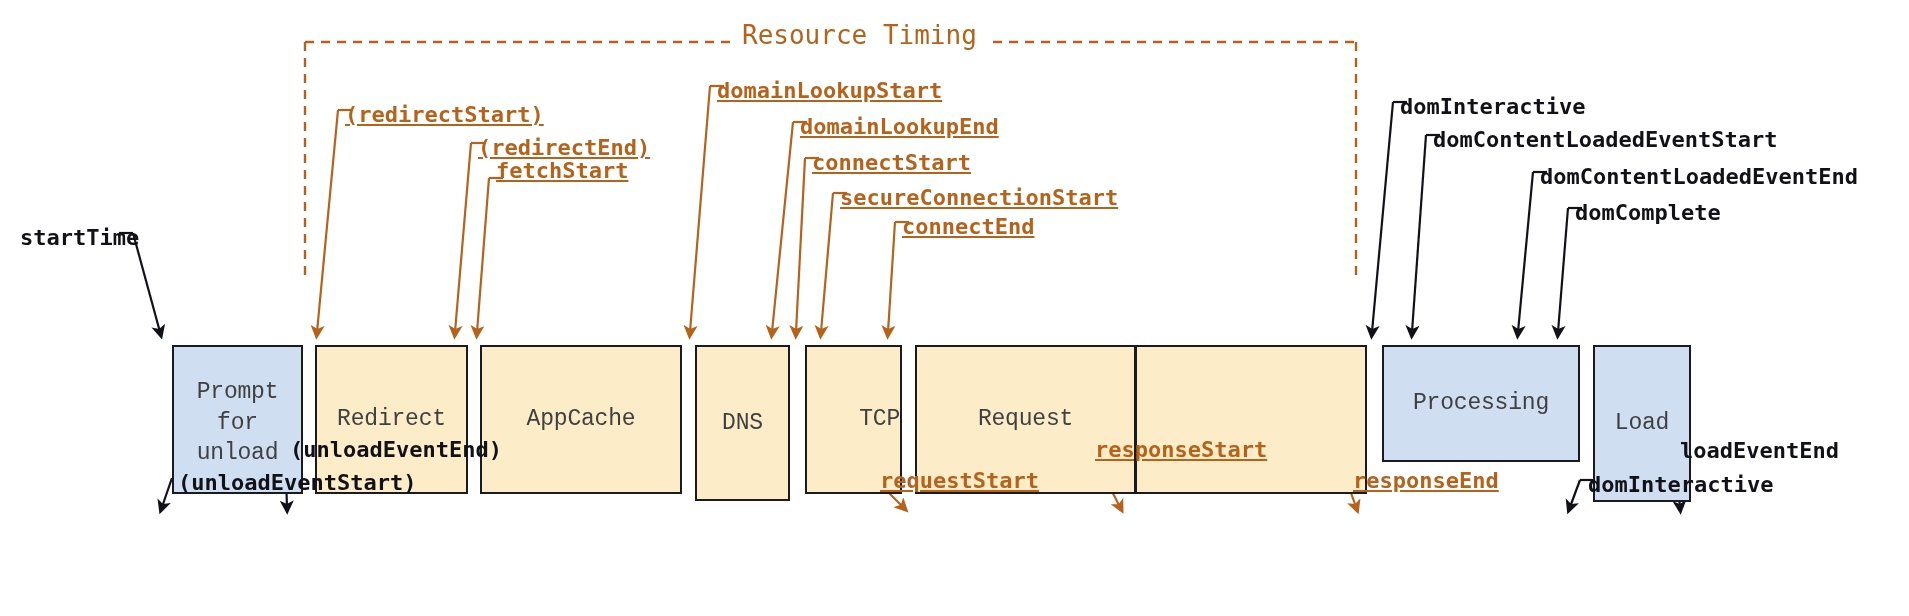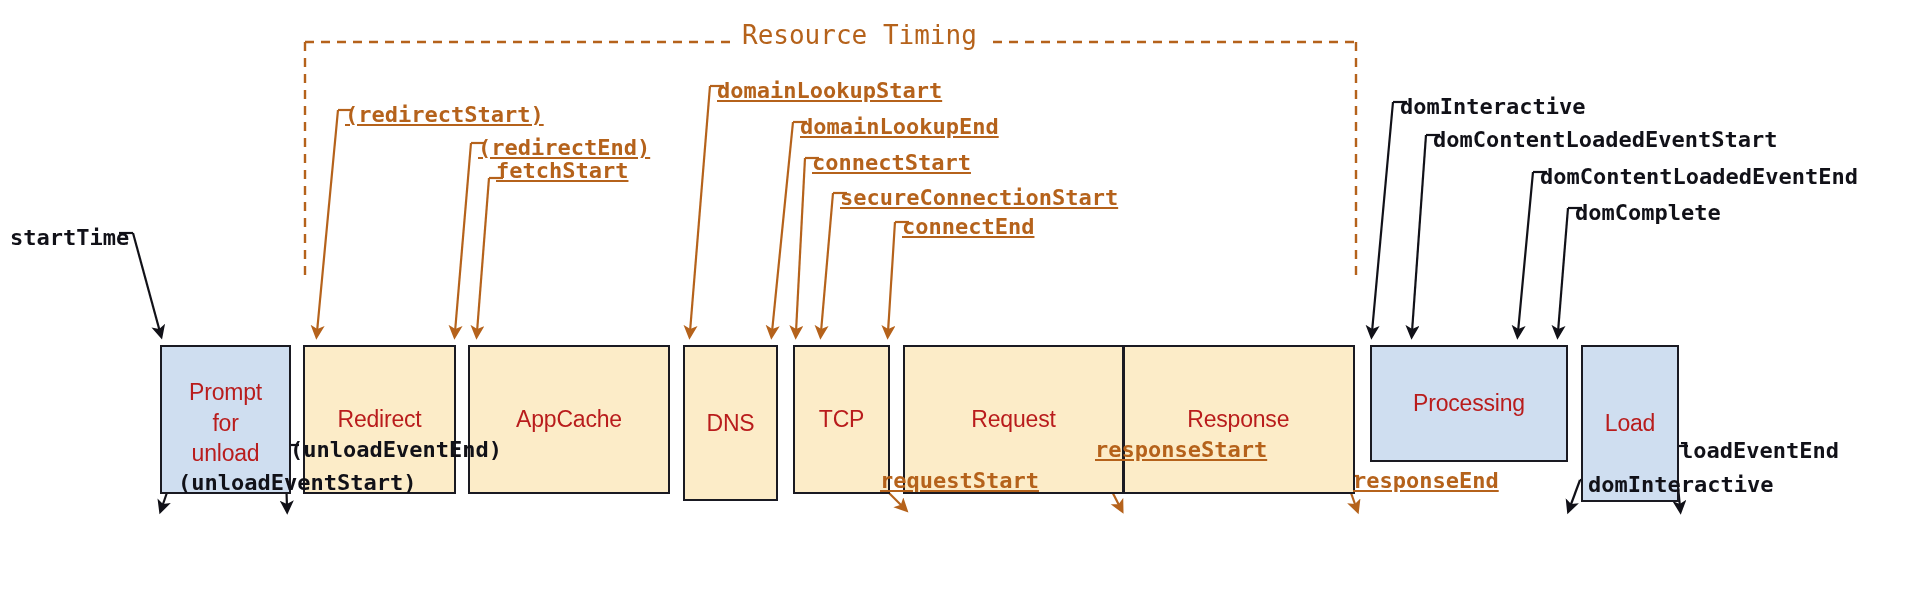--- a/index.html
+++ b/index.html
@@ -22,26 +22,27 @@
     height: 616px;
   }
   .phase-box {
     position: absolute;
     box-sizing: border-box;
     border: 2.5px solid #1a1a22;
     display: flex;
     align-items: center;
     justify-content: center;
     text-align: center;
-    font-family: Liberation Sans, sans-serif;
+    font-family: Liberation Mono, monospace;
     font-size: 23px;
-    color: #b91c1c;
+    color: #404040;
     line-height: 1.33;
     letter-spacing: -0.2px;
     z-index: 3;
+    margin-left: 12px;
   }
   .phase-box.blue { background: #cfdef0; }
   .phase-box.cream { background: #fcecc8; }
   .phase-box.pair {
     display: block;
     padding: 0;
   }
   .pair-inner {
     position: absolute;
     top: 0; bottom: 0;
@@ -183,33 +184,32 @@
       <div class="phase-box blue" style="left: 160px; top: 345px; width: 131px; height: 149px; display: block; padding-top: 30px;"><span>Prompt</span><br><span>for</span><br><span>unload</span></div>
       <div class="phase-box cream" style="left: 303px; top: 345px; width: 153px; height: 149px;">
         <span>Redirect</span>
       </div>
       <div class="phase-box cream" style="left: 468px; top: 345px; width: 202px; height: 149px;">
         <span>AppCache</span>
       </div>
       <div class="phase-box cream" style="left: 683px; top: 345px; width: 95px; height: 156px;">
         <span>DNS</span>
       </div>
-      <div class="phase-box cream" style="left: 793px; top: 345px; width: 97px; height: 149px;">
+      <div class="phase-box cream" style="left: 793px; top: 345px; width: 97px; height: 149px; justify-content: flex-end;">
         <span>TCP</span>
       </div>
       <div class="phase-box blue" style="left: 1370px; top: 345px; width: 198px; height: 117px;">
         <span>Processing</span>
       </div>
       <div class="phase-box blue" style="left: 1581px; top: 345px; width: 98px; height: 157px;">
         <span>Load</span>
       </div>
       <div class="phase-box cream pair" style="left: 903px; top: 345px; width: 452px; height: 149px;">
         <div class="pair-inner" style="left: 0px; width: 217px;">Request</div>
         <div class="pair-divider" style="left: 217px;"></div>
-        <div class="pair-inner" style="left: 219.5px; width: 227.5px;">Response</div>
       </div>
     </div>
 
   <div id="labels">
       <div class="lbl orange" style="left: 345px; top: 102px;">(redirectStart)</div>
       <div class="lbl orange" style="left: 478px; top: 135px;">(redirectEnd)</div>
       <div class="lbl orange" style="left: 496px; top: 158px;">fetchStart</div>
       <div class="lbl orange" style="left: 717px; top: 78px;">domainLookupStart</div>
       <div class="lbl orange" style="left: 800px; top: 114px;">domainLookupEnd</div>
       <div class="lbl orange" style="left: 812px; top: 150px;">connectStart</div>
@@ -219,17 +219,17 @@
       <div class="lbl black" style="left: 1433px; top: 127px;">domContentLoadedEventStart</div>
       <div class="lbl black" style="left: 1540px; top: 164px;">domContentLoadedEventEnd</div>
       <div class="lbl black" style="left: 1575px; top: 200px;">domComplete</div>
       <div class="lbl black" style="left: 178px; top: 470px;">(unloadEventStart)</div>
       <div class="lbl black" style="left: 290px; top: 437px;">(unloadEventEnd)</div>
       <div class="lbl orange" style="left: 880px; top: 468px;">requestStart</div>
       <div class="lbl orange" style="left: 1095px; top: 437px;">responseStart</div>
       <div class="lbl orange" style="left: 1353px; top: 468px;">responseEnd</div>
       <div class="lbl black" style="left: 1588px; top: 472px;">domInteractive</div>
       <div class="lbl black" style="left: 1680px; top: 438px;">loadEventEnd</div>
-      <div class="lbl black" style="left: 10px; top: 225px;">startTime</div>
+      <div class="lbl black" style="left: 20px; top: 225px;">startTime</div>
     </div>
 
   <div class="rt-title" id="rt-title" style="left: 730px; top: 20px;">Resource Timing</div>
 </div>
 
 </body></html>

